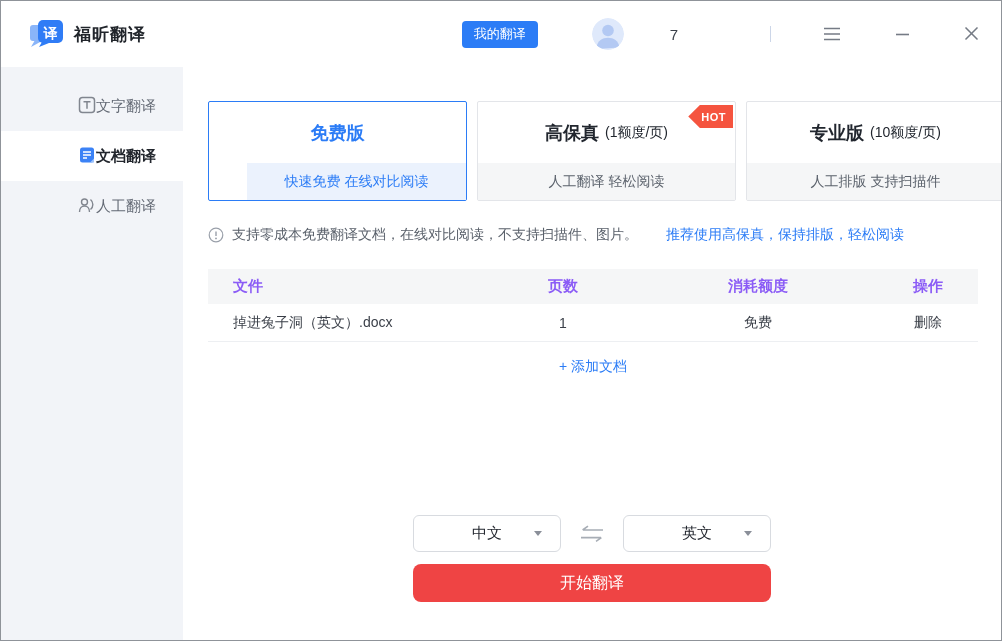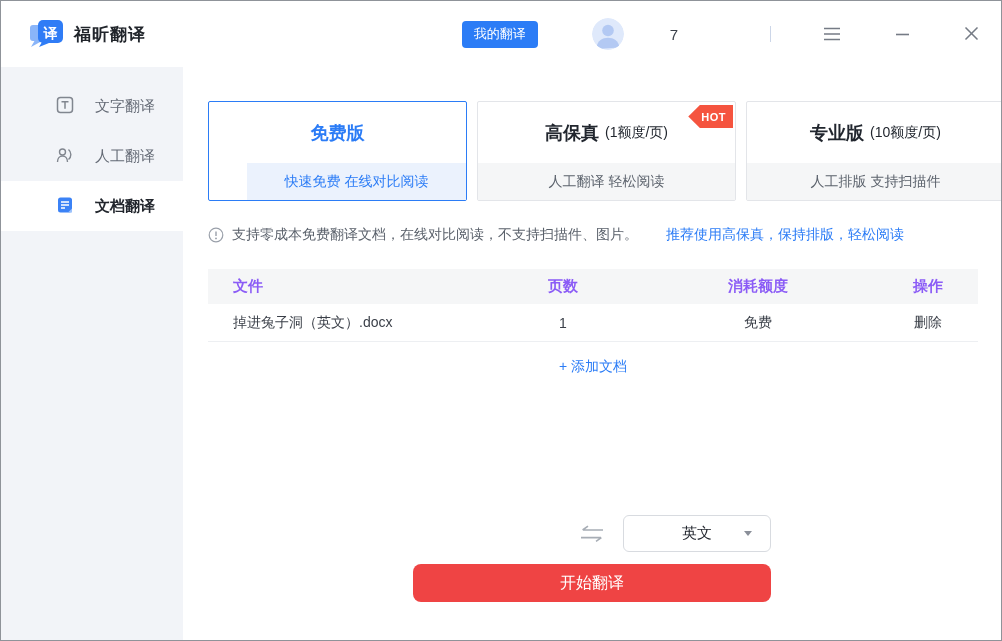--- a/index.html
+++ b/index.html
@@ -12,21 +12,21 @@
   .app-name { font-size: 17px; font-weight: bold; color: #21252b; margin-left: 9px; letter-spacing: 1px; }
   .titlebar-right { position: absolute; right: 0; top: 0; height: 66px; display: flex; align-items: center; padding-right: 20px; gap: 36px; }
   .my-trans-btn { height: 27px; padding: 0 12px; background: #2b7cf6; color: #fff; font-size: 13px; border: none; border-radius: 4px; display: flex; align-items: center; cursor: pointer; font-family: inherit; }
   .avatar { width: 32px; height: 32px; border-radius: 50%; overflow: hidden; margin-left: 18px; cursor: pointer; }
   .credit-count { font-size: 15px; color: #3c424b; margin-left: 10px; }
   .vdiv { width: 1px; height: 16px; background: #ccd6e8; margin-left: 56px; }
   .winctl { background: none; border: none; padding: 2px; margin-left: 14px; cursor: pointer; display: flex; align-items: center; }
 
   
   .sidebar { position: absolute; left: 0; top: 66px; bottom: 0; width: 182px; background: #f2f4f8; padding-top: 14px; }
-  .side-item { height: 50px; display: flex; align-items: center; padding-left: 55px; gap: 21px; font-size: 15px; color: #646a75; cursor: pointer; }
+  .side-item { height: 50px; display: flex; align-items: center; padding-left: 77px; gap: 0; font-size: 15px; color: #646a75; cursor: pointer; }
   .side-item.active { background: #ffffff; color: #22262d; font-weight: bold; }
 
   
   .plans { position: absolute; left: 207px; top: 100px; width: 797px; height: 100px; display: flex; gap: 10px; }
   .plan-card { flex: 1 1 0; border: 1px solid #e3e5e9; border-radius: 2px; background: #fff; display: flex; flex-direction: column; position: relative; cursor: pointer; }
   .plan-card.selected { border-color: #2b7cf6; }
   .plan-top { flex: 1; display: flex; align-items: center; justify-content: center; gap: 6px; }
   .plan-title { font-size: 18px; font-weight: bold; color: #21262e; }
   .plan-card.selected .plan-title { color: #2b7cf6; }
   .plan-subtitle { font-size: 14px; color: #21262e; }
@@ -109,39 +109,39 @@
   <div class="sidebar">
     <div class="side-item">
       <span>
         <svg width="18" height="18" viewBox="0 0 18 18">
           <rect x="1.5" y="1.5" width="15" height="15" rx="3" stroke="#81868f" stroke-width="1.5" fill="none"></rect>
           <path d="M5.5 5.8 H12.5 M9 5.8 V12.8" stroke="#81868f" stroke-width="1.5" fill="none"></path>
         </svg>
       </span>
       <span>文字翻译</span>
     </div>
+    <div class="side-item active">
+      <span>
+        <svg width="18" height="18" viewBox="0 0 18 18">
+          <rect x="2" y="1.5" width="14" height="15" rx="2.5" fill="#3b82f6"></rect>
+          <path d="M5 6 H13 M5 9 H13 M5 12 H9" stroke="#ffffff" stroke-width="1.3" fill="none"></path>
+          <polygon points="12,16.5 16,16.5 16,12.5" fill="#9cc2fb"></polygon>
+        </svg>
+      </span>
+      <span>文档翻译</span>
+    </div>
     <div class="side-item">
       <span>
         <svg width="18" height="18" viewBox="0 0 18 18">
           <circle cx="6.5" cy="6" r="3" stroke="#81868f" stroke-width="1.4" fill="none"></circle>
           <path d="M1.5 16 C1.5 12 4 10 6.5 10 C9 10 11.5 12 11.5 16" stroke="#81868f" stroke-width="1.4" fill="none"></path>
           <path d="M12.5 3.5 A6.5 6.5 0 0 1 12.5 13.5" stroke="#81868f" stroke-width="1.4" fill="none"></path>
         </svg>
       </span>
       <span>人工翻译</span>
-    </div>
-    <div class="side-item active">
-      <span>
-        <svg width="18" height="18" viewBox="0 0 18 18">
-          <rect x="2" y="1.5" width="14" height="15" rx="2.5" fill="#3b82f6"></rect>
-          <path d="M5 6 H13 M5 9 H13 M5 12 H9" stroke="#ffffff" stroke-width="1.3" fill="none"></path>
-          <polygon points="12,16.5 16,16.5 16,12.5" fill="#9cc2fb"></polygon>
-        </svg>
-      </span>
-      <span>文档翻译</span>
     </div>
   </div>
 
   <div class="plans">
     <div class="plan-card selected">
       <div class="plan-top">
         <span class="plan-title">免费版</span>
       </div>
       <div class="plan-footer">快速免费 在线对比阅读</div>
     </div>
@@ -184,20 +184,24 @@
     <div class="t-row t-body">
       <div class="t-cell-file">掉进兔子洞（英文）.docx</div>
       <div class="t-cell-c">1</div>
       <div class="t-cell-c">免费</div>
       <div class="t-cell-c t-action">删除</div>
     </div>
   </div>
 
   <div class="add-doc">+ 添加文档</div>
 
+  <div class="lang-select" id="src-select">
+    <span>中文</span>
+    <span class="caret"></span>
+  </div>
   <button class="swap-wrap">
     <svg width="28" height="18" viewBox="0 0 28 18">
       <path d="M25 5 H5 M10 1.2 L4.6 5" stroke="#a7adb5" stroke-width="1.6" fill="none"></path>
       <path d="M3 12.6 H23 M18 16.4 L23.4 12.6" stroke="#a7adb5" stroke-width="1.6" fill="none"></path>
     </svg>
   </button>
   <div class="lang-select" id="tgt-select">
     <span>英文</span>
     <span class="caret"></span>
   </div>

